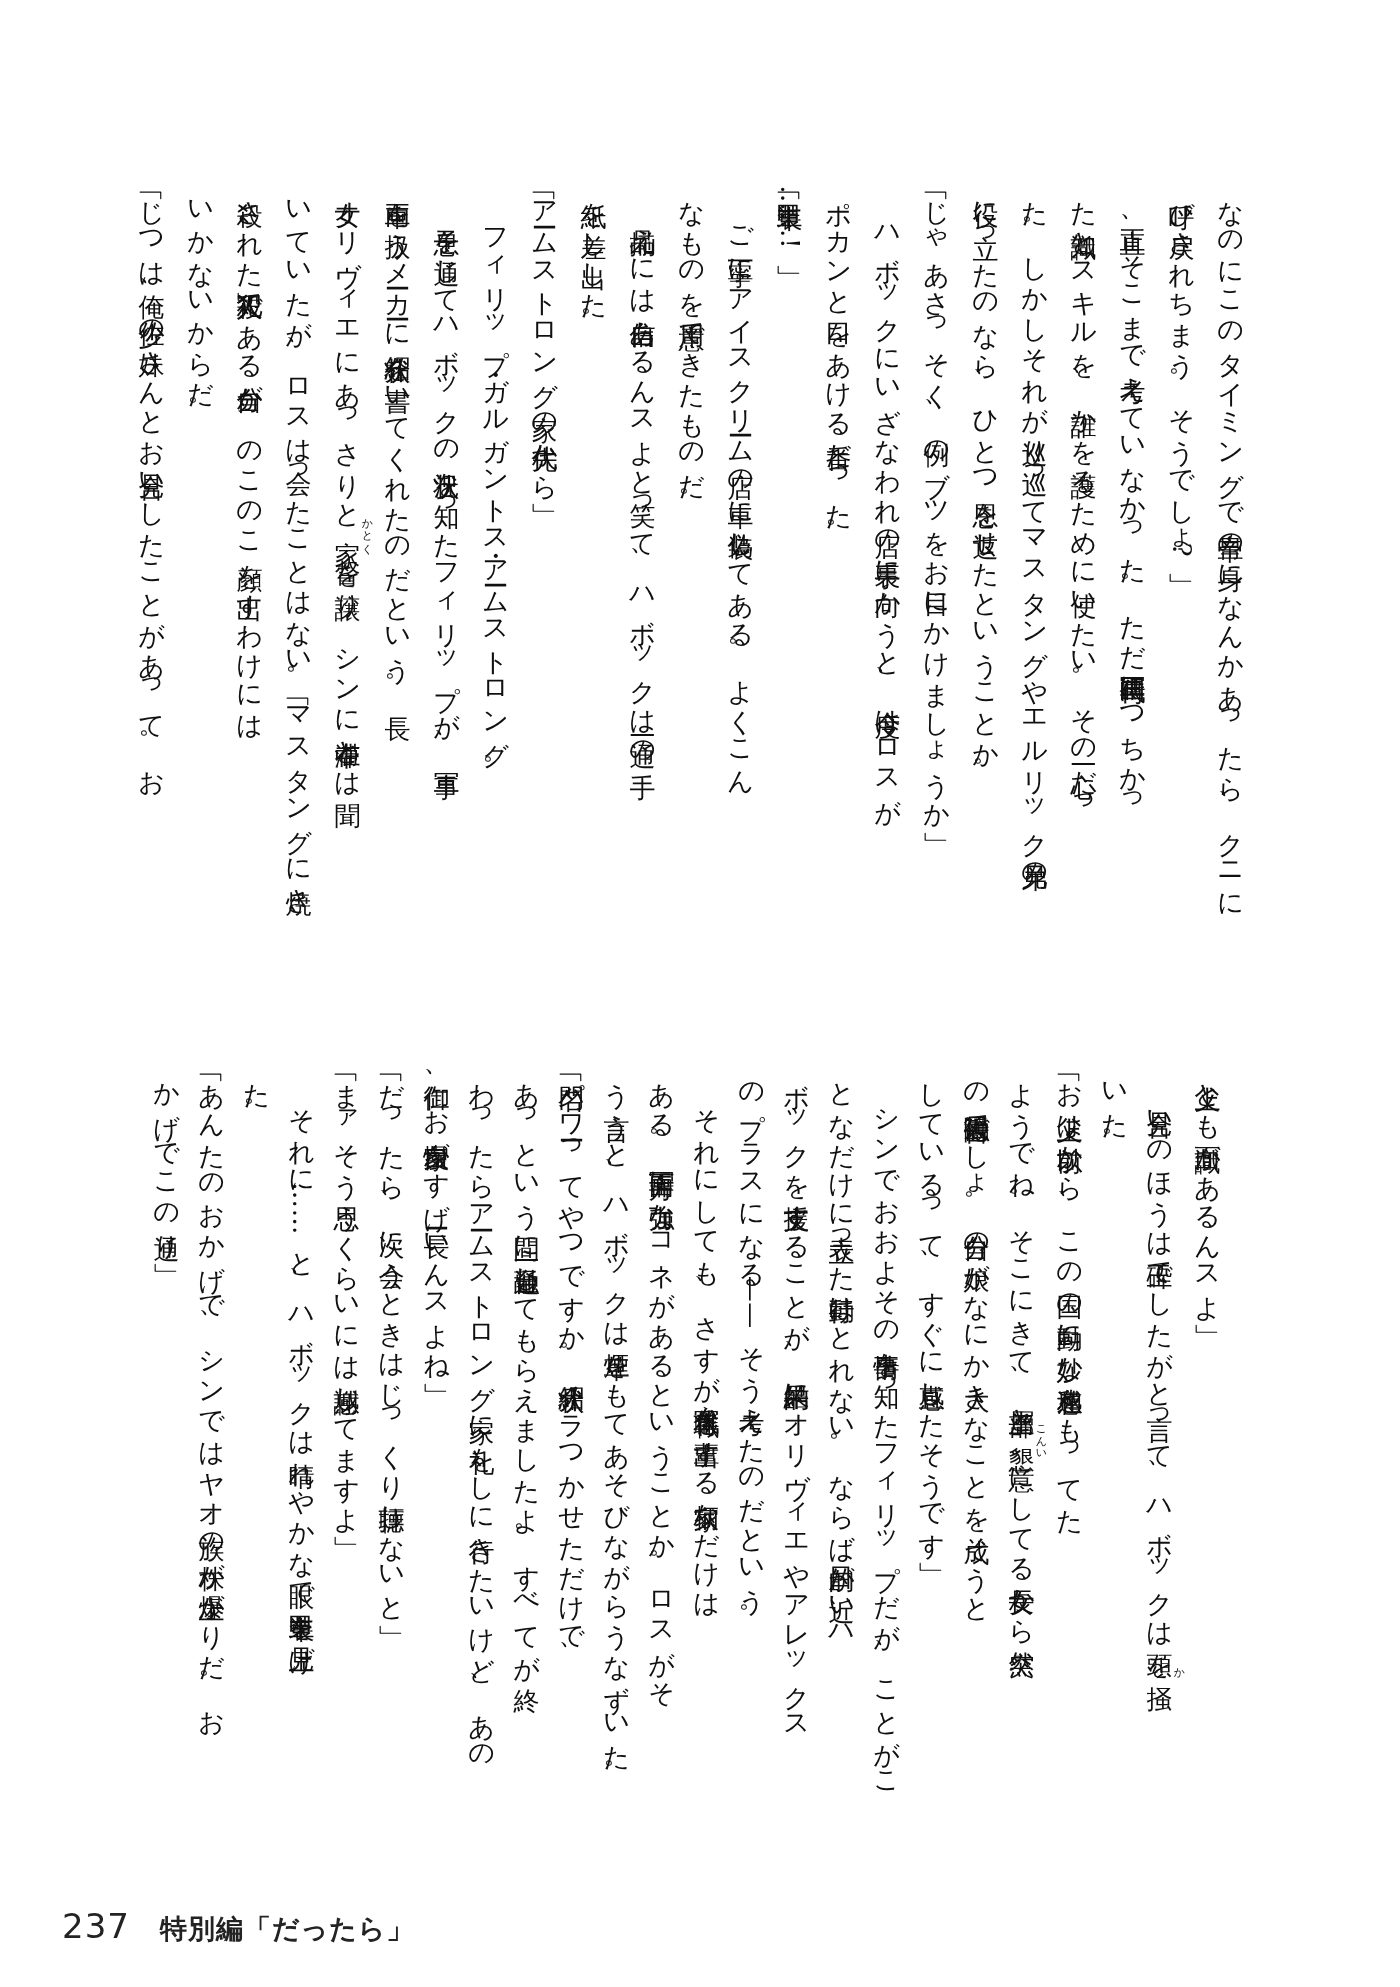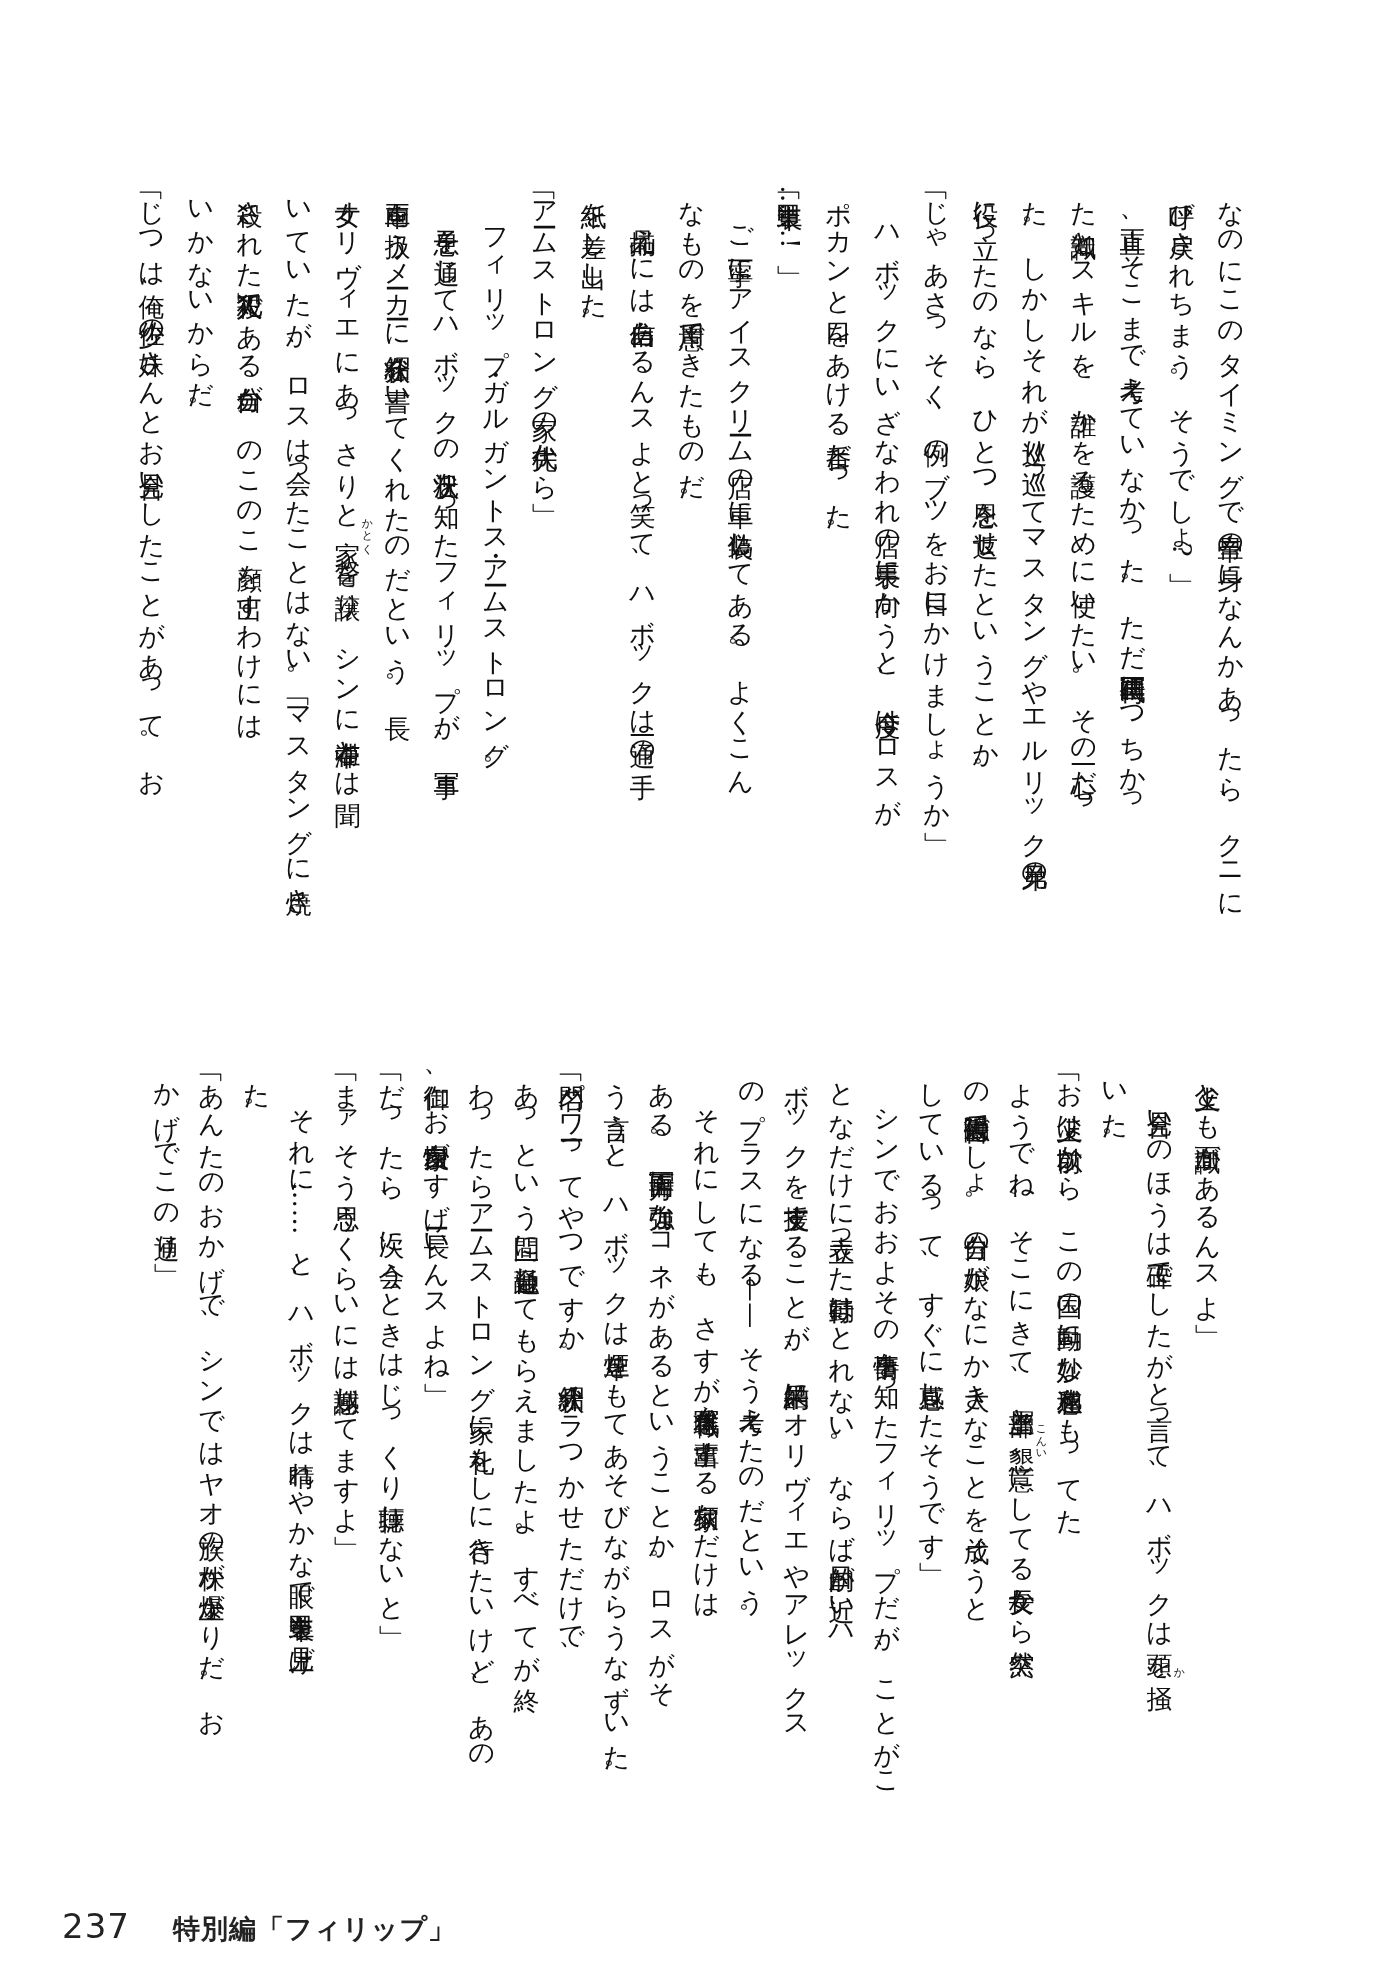--- a/index.html
+++ b/index.html
@@ -30,21 +30,21 @@
     font-size: 11px;
     letter-spacing: 0;
     line-height: 1;
   }
   .footer {
     position: absolute;
     left: 62px;
     top: 1906px;
     display: flex;
     align-items: baseline;
-    gap: 43px;
+    gap: 30px;
     font-family: "DejaVu Sans", "Liberation Sans", sans-serif;
     color: #232323;
   }
   .page-number {
     font-size: 34px;
     letter-spacing: 1px;
   }
   .chapter-title {
     font-size: 27px;
     font-weight: 600;
@@ -104,16 +104,16 @@
       <p>「だったら、次に会うときはじっくり拝聴しないと」</p>
       <p>「まァそう思うくらいには感謝してますよ」</p>
       <p>　それに……と、ハボックは晴れやかな眼で装甲車を見上げ</p>
       <p>た。</p>
       <p>「あんたのおかげで、シンではヤオ族の株が爆上がりだ。お</p>
       <p>かげでこの通り」</p>
     </div>
 
   <div class="footer">
     <span class="page-number">237</span>
-    <span class="chapter-title">特別編「フィリップ」</span>
+    <span class="chapter-title">特別編「だったら」</span>
   </div>
 
 </div>
 
 </body></html>

